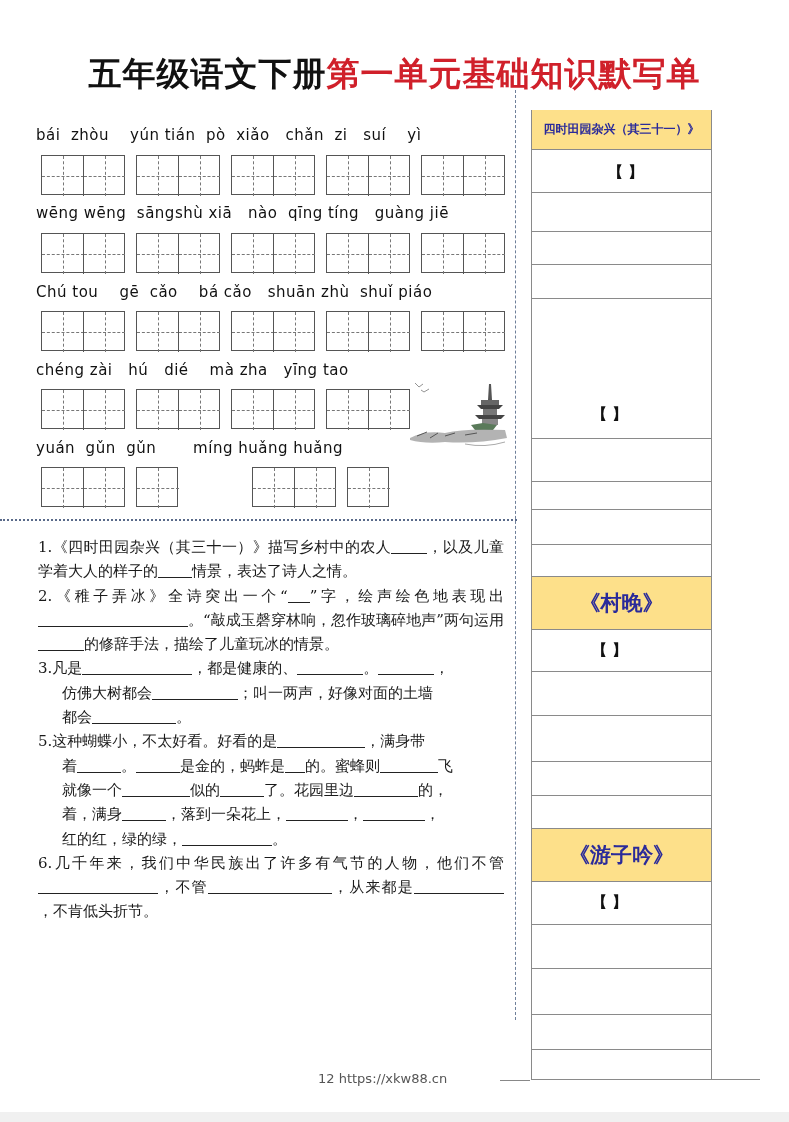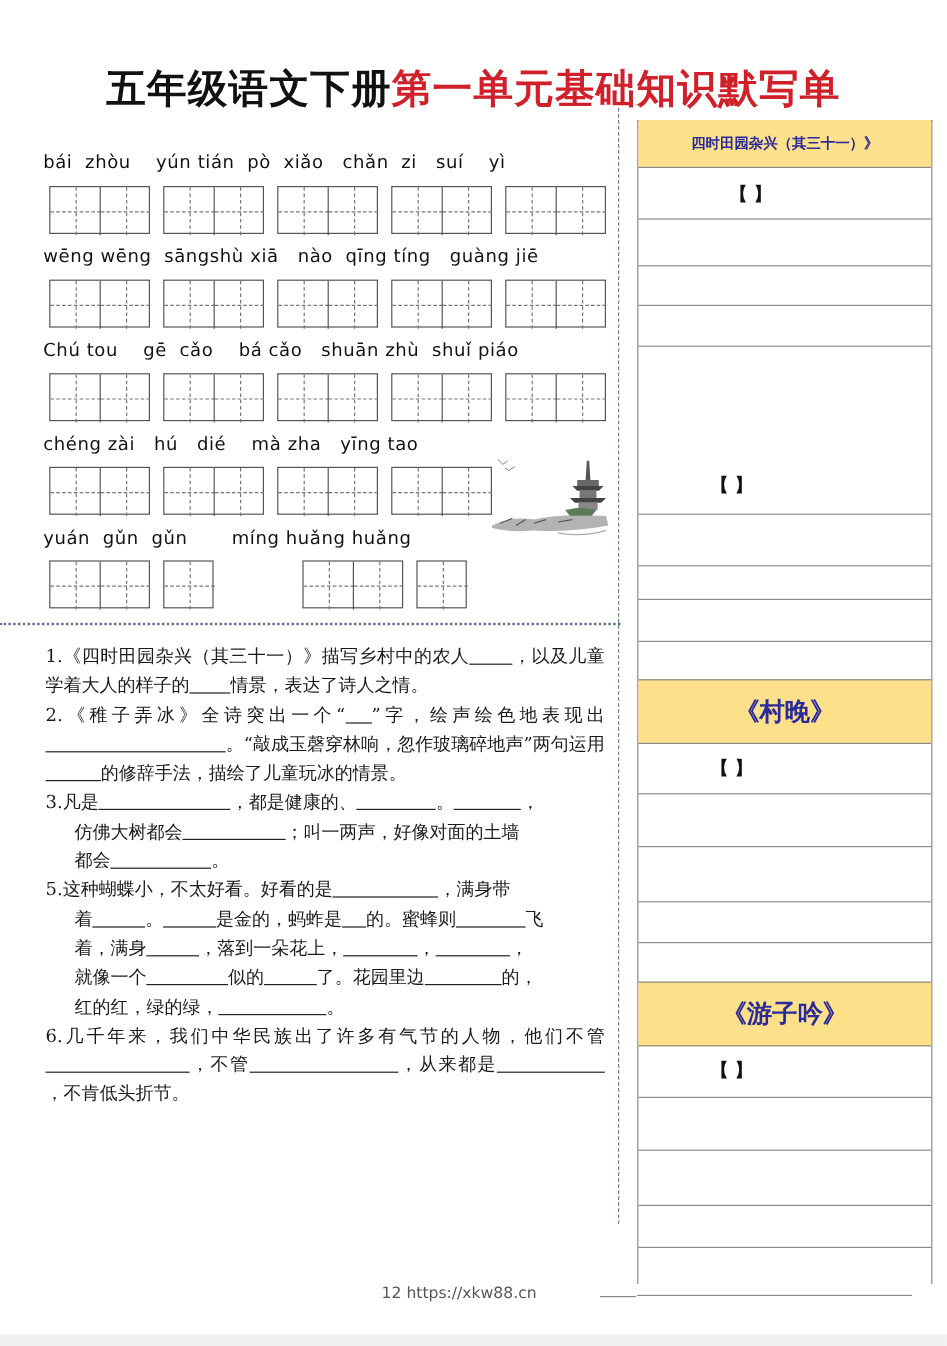--- a/index.html
+++ b/index.html
@@ -50,21 +50,21 @@
     position: absolute; left: 38px; top: 535px; width: 466px;
     font-family: "DejaVu Serif", serif; font-size: 15px; line-height: 24.3px; color: #1a1a1a;
     text-align: justify;
   }
   .q { margin: 0; }
   .q .indent { display: block; padding-left: 24px; }
   .blank { display: inline-block; border-bottom: 1px solid #222; height: 16px; vertical-align: -2px; }
 
   
   .panel {
-    position: absolute; left: 531px; top: 100px; width: 246px; height: 970px;
+    position: absolute; left: 531px; top: 110px; width: 181px; height: 970px;
     border: 1.3px solid #8a8a8a; box-sizing: border-box; border-bottom: none;
   }
   .panel-bottom { position: absolute; left: 531px; top: 1079px; width: 229px; border-top: 1.3px solid #8a8a8a; }
   .panel-header {
     position: absolute; left: 0; width: 100%; background: #fde08a; box-sizing: border-box;
     border-bottom: 1.3px solid #8a8a8a; border-top: 1.3px solid #8a8a8a;
     color: #2a2a9a; font-family: "DejaVu Serif", serif; font-weight: bold; text-align: center;
     display: flex; align-items: center; justify-content: center;
   }
   .panel-header.small { font-size: 12px; }
@@ -223,22 +223,22 @@
     <span>2.《稚子弄冰》全诗突出一个“</span><span class="blank" style="width:22px"></span><span>”字，绘声绘色地表现出</span><span class="blank" style="width:150px"></span><span>。“敲成玉磬穿林响，忽作玻璃碎地声”两句运用</span><span class="blank" style="width:46px"></span><span>的修辞手法，描绘了儿童玩冰的情景。</span>
   </p>
   <p class="q">
     <span>3.凡是</span><span class="blank" style="width:110px"></span><span>，都是健康的、</span><span class="blank" style="width:66px"></span><span>。</span><span class="blank" style="width:56px"></span><span>，</span>
     <span class="indent"><span>仿佛大树都会</span><span class="blank" style="width:86px"></span><span>；叫一两声，好像对面的土墙</span></span>
     <span class="indent"><span>都会</span><span class="blank" style="width:84px"></span><span>。</span></span>
   </p>
   <p class="q">
     <span>5.这种蝴蝶小，不太好看。好看的是</span><span class="blank" style="width:88px"></span><span>，满身带</span>
     <span class="indent"><span>着</span><span class="blank" style="width:44px"></span><span>。</span><span class="blank" style="width:44px"></span><span>是金的，蚂蚱是</span><span class="blank" style="width:20px"></span><span>的。蜜蜂则</span><span class="blank" style="width:58px"></span><span>飞</span></span>
+    <span class="indent"><span>就像一个</span><span class="blank" style="width:68px"></span><span>似的</span><span class="blank" style="width:44px"></span><span>了。花园里边</span><span class="blank" style="width:64px"></span><span>的，</span></span>
     <span class="indent"><span>着，满身</span><span class="blank" style="width:44px"></span><span>，落到一朵花上，</span><span class="blank" style="width:62px"></span><span>，</span><span class="blank" style="width:62px"></span><span>，</span></span>
-    <span class="indent"><span>就像一个</span><span class="blank" style="width:68px"></span><span>似的</span><span class="blank" style="width:44px"></span><span>了。花园里边</span><span class="blank" style="width:64px"></span><span>的，</span></span>
     <span class="indent"><span>红的红，绿的绿，</span><span class="blank" style="width:90px"></span><span>。</span></span>
   </p>
   <p class="q">
     <span>6.几千年来，我们中华民族出了许多有气节的人物，他们不管</span><span class="blank" style="width:120px"></span><span>，不管</span><span class="blank" style="width:124px"></span><span>，从来都是</span><span class="blank" style="width:90px"></span><span>，不肯低头折节。</span>
   </p>
 </div>
 
 <div class="panel">
 
   <div class="panel-header small" style="top:-1px;height:40px;border-top:none">四时田园杂兴（其三十一）》</div>

